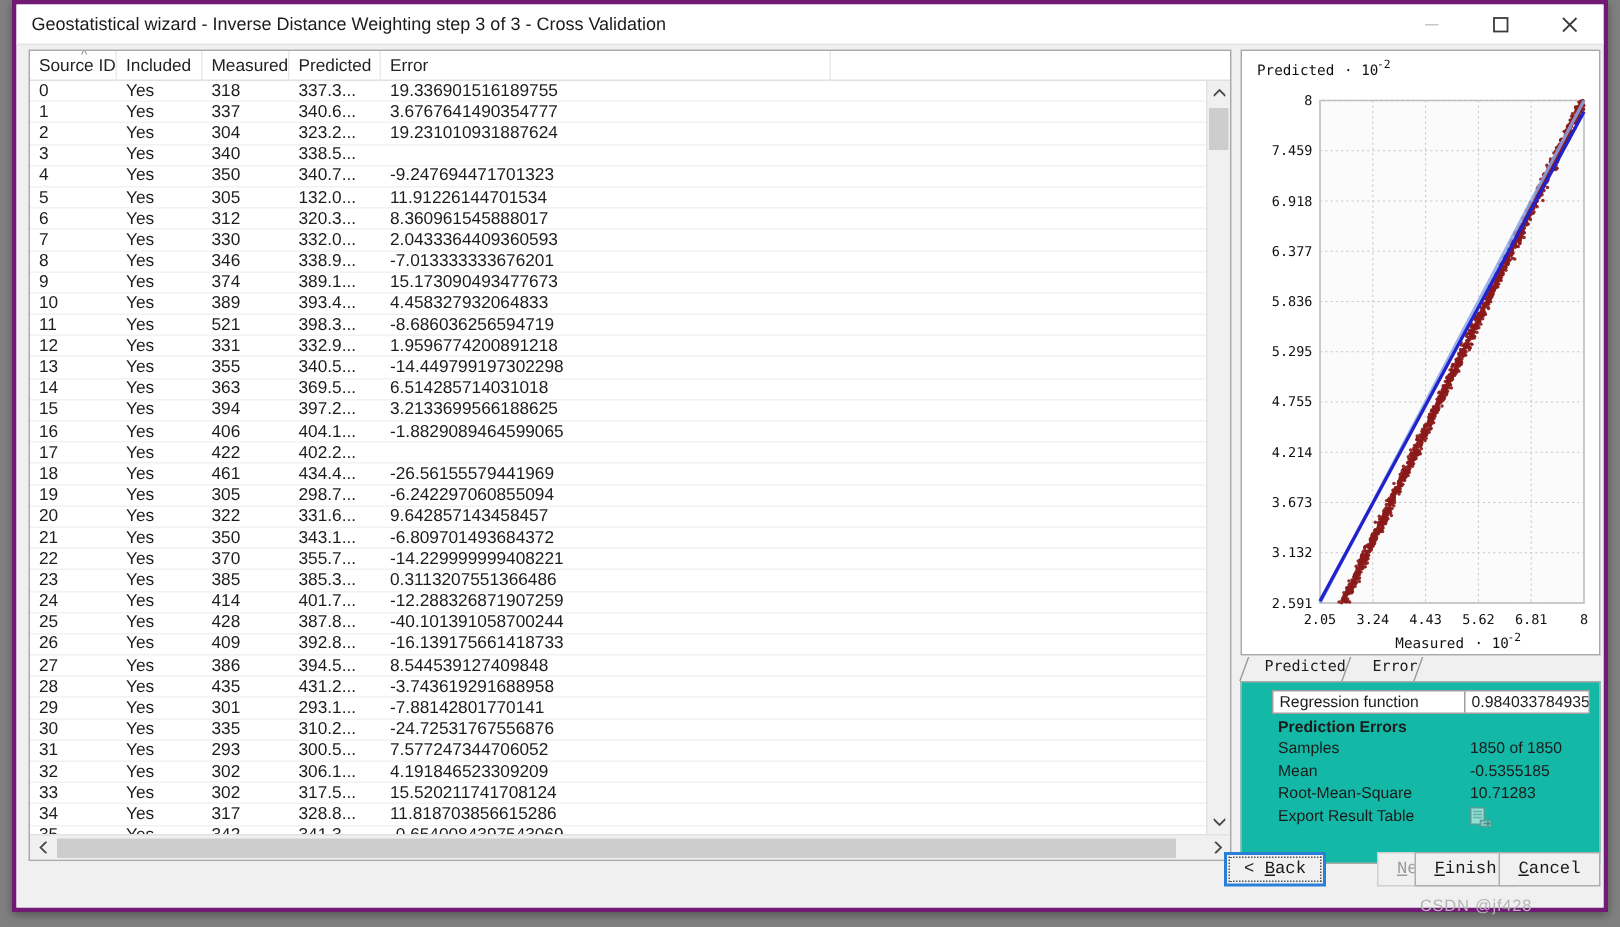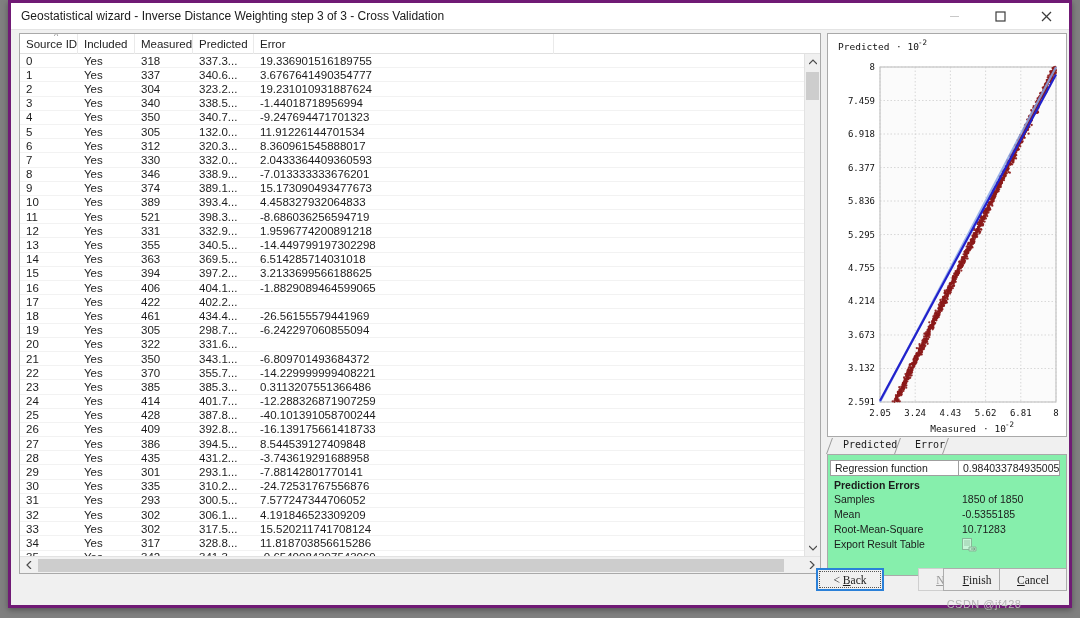--- a/index.html
+++ b/index.html
@@ -192,24 +192,24 @@
     position: absolute;
     top: 1px;
     width: 10px; height: 16px;
     border-left: 1px solid #9a9a9a;
     transform: skewX(-20deg);
   }
   #results-panel {
     position: absolute;
     left: 816px; top: 424px;
     width: 240px; height: 122px;
-    background: #86efac;
+    background: #14b8a6;
     border: 1px solid #a9a9a9;
     box-sizing: border-box;
-    padding: 5px 6px 0 2px;
+    padding: 5px 6px 0 20px;
   }
   .res-row {
     display: flex;
     height: 15px;
     align-items: flex-start;
     font-size: 10.5px;
     color: #1b1b1b;
   }
   .res-row .rk { width: 128px; white-space: nowrap; }
   .res-row .rv { flex: 1; white-space: nowrap; overflow: hidden; }
@@ -254,21 +254,21 @@
   .dbtn {
     position: absolute;
     top: 7px;
     width: 68px; height: 23px;
     background: #f0f0f0;
     border: 1px solid #adadad;
     box-sizing: border-box;
     font-size: 11.5px;
     color: #1a1a1a;
     display: flex; align-items: center; justify-content: center;
-    font-family: Liberation Serif, serif;
+    font-family: Liberation Mono, monospace;
   }
   #btn-back {
     left: 805px;
     border: 2px solid #2a80d8;
     background: #f0f0f0;
     outline: 1px dotted #555;
     outline-offset: -4px;
   }
   #btn-next { left: 907px; color: #9a9a9a; border-color: #cfcfcf; background:#f0f0f0; }
   #btn-finish { left: 932px; }
@@ -346,21 +346,20 @@
               <div class="td c1">Yes</div>
               <div class="td c2">304</div>
               <div class="td c3">323.2...</div>
               <div class="td c4">19.231010931887624</div>
             </div>
             <div class="trow">
               <div class="td c0">3</div>
               <div class="td c1">Yes</div>
               <div class="td c2">340</div>
               <div class="td c3">338.5...</div>
-              <div class="td c4">-1.44018718956994</div>
             </div>
             <div class="trow">
               <div class="td c0">4</div>
               <div class="td c1">Yes</div>
               <div class="td c2">350</div>
               <div class="td c3">340.7...</div>
               <div class="td c4">-9.247694471701323</div>
             </div>
             <div class="trow">
               <div class="td c0">5</div>
@@ -464,20 +463,21 @@
               <div class="td c1">Yes</div>
               <div class="td c2">305</div>
               <div class="td c3">298.7...</div>
               <div class="td c4">-6.242297060855094</div>
             </div>
             <div class="trow">
               <div class="td c0">20</div>
               <div class="td c1">Yes</div>
               <div class="td c2">322</div>
               <div class="td c3">331.6...</div>
+              <div class="td c4">9.642857143458457</div>
             </div>
             <div class="trow">
               <div class="td c0">21</div>
               <div class="td c1">Yes</div>
               <div class="td c2">350</div>
               <div class="td c3">343.1...</div>
               <div class="td c4">-6.809701493684372</div>
             </div>
             <div class="trow">
               <div class="td c0">22</div>

